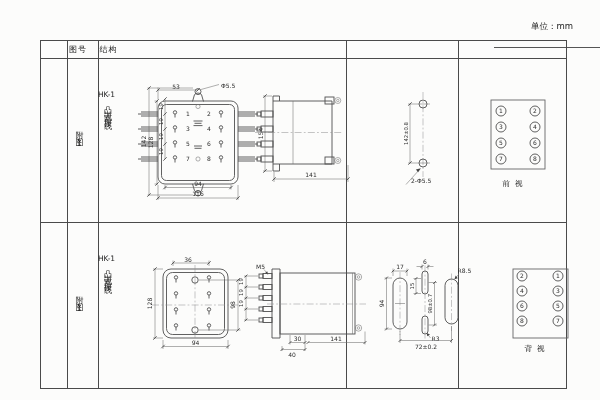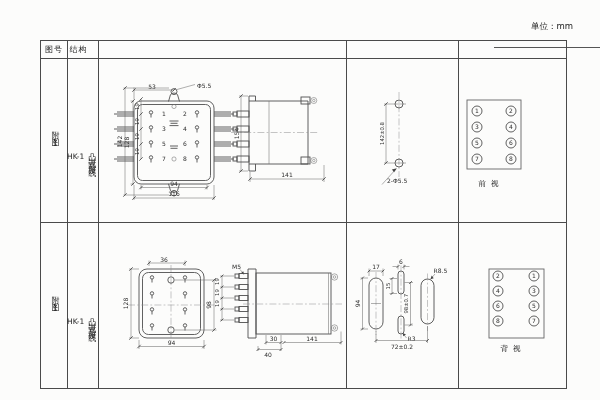--- a/index.html
+++ b/index.html
@@ -1,26 +1,26 @@
 <!DOCTYPE html>
 <html><head>
 <meta charset="utf-8">
 <style>
   html,body{margin:0;padding:0;background:#fff;}
   .page{position:relative;width:600px;height:400px;background:#fcfcfb;font-family:"DejaVu Sans",sans-serif;overflow:hidden;}
   .unit{position:absolute;top:21px;left:494px;width:116px;text-align:center;font-size:8.5px;color:#222;border-bottom:1px solid #555;padding-bottom:14px;}
   .tbl{position:absolute;left:40px;top:40px;width:525px;height:347px;border:1px solid #4a4a4a;}
   .vl{position:absolute;top:0;bottom:0;width:1px;background:#4a4a4a;}
   .hl{position:absolute;left:0;right:0;height:1px;background:#4a4a4a;}
-  .cell{position:absolute;}
+  .cell{position:absolute;margin-left:24px;}
   .hc{display:flex;align-items:center;justify-content:center;font-size:8px;color:#222;letter-spacing:1px;white-space:nowrap;}
   .ls4 span{letter-spacing:4px;}
   .ls0 span{letter-spacing:0.5px;}
   .figcell{display:flex;align-items:center;justify-content:center;}
-  .structcell{display:flex;align-items:center;padding-top:32px;gap:1px;box-sizing:border-box;}
+  .structcell{display:flex;flex-direction:column;align-items:center;padding-top:32px;gap:1px;box-sizing:border-box;}
   .model{font-size:7.5px;color:#222;}
   .vtext{writing-mode:vertical-rl;text-orientation:upright;font-size:8px;letter-spacing:3px;color:#222;}
   .fig{letter-spacing:7px;}
   svg text{font-family:"DejaVu Sans",sans-serif;font-size:6px;fill:#2e2e2e;letter-spacing:0;}
   svg .sm{font-size:5.3px;}
   svg .cap{font-size:7.5px;letter-spacing:5px;fill:#222;}
   svg line,svg path,svg rect,svg circle{fill:none;}
   svg .d{stroke:#4f4f4f;stroke-width:0.9;}
   svg .t{stroke:#6e6e6e;stroke-width:0.55;}
   svg .k{stroke:#3c3c3c;stroke-width:0.8;}
@@ -38,21 +38,21 @@
     <div class="vl" style="left:26px"></div>
     <div class="vl" style="left:57px"></div>
     <div class="vl" style="left:305px"></div>
     <div class="vl" style="left:417px"></div>
     <div class="hl" style="top:17px"></div>
     <div class="hl" style="top:181px"></div>
 
     <div class="cell hc" style="left:0;top:0;width:26px;height:17px">
         <span>图号</span>
       </div>
-    <div class="cell hc" style="left:22px;top:0;width:31px;height:17px">
+    <div class="cell hc" style="left:28px;top:0;width:31px;height:17px">
         <span>结构</span>
       </div>
 
     <div class="cell figcell" style="left:0;top:17px;width:26px;height:164px">
         <span class="vtext fig">附图1</span>
       </div>
     <div class="cell structcell" style="left:26px;top:17px;width:31px;height:164px">
       <span class="model">HK-1</span>
       <span class="vtext">凸出式前接线</span>
     </div>

